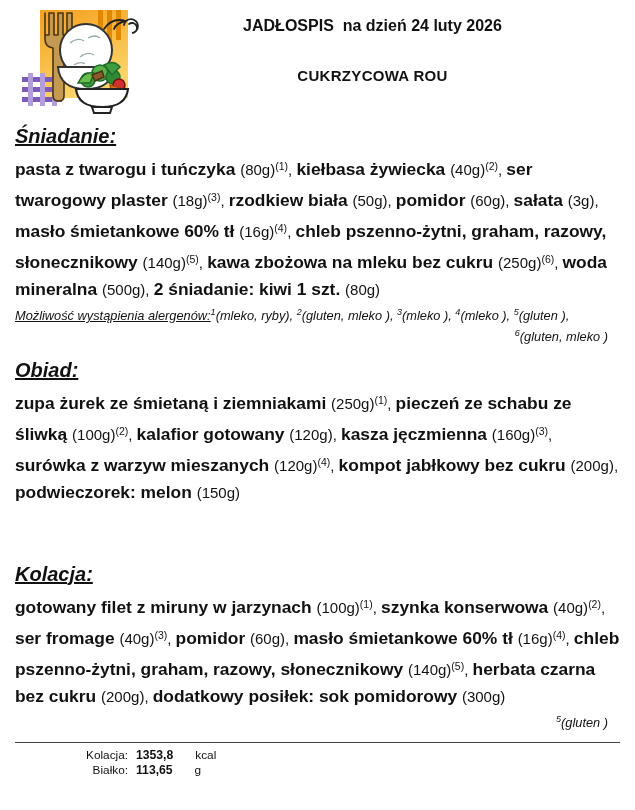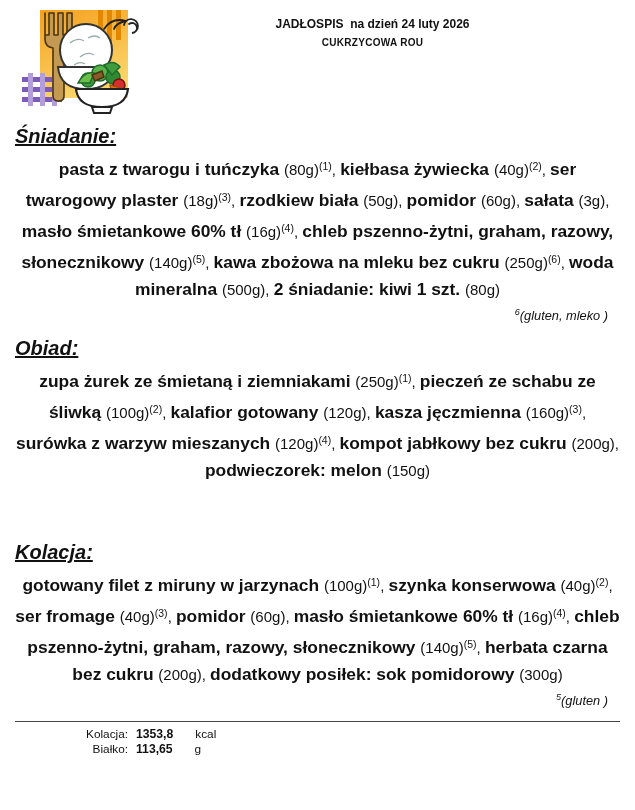--- a/index.html
+++ b/index.html
@@ -10,33 +10,33 @@
   }
   .page{
     position:relative;width:635px;height:810px;
     box-sizing:border-box;overflow:hidden;background:#fff;
   }
 
   
   .header{display:flex;align-items:flex-start;padding-top:5px;}
   .logo{width:122px;height:114px;margin-left:18px;flex:0 0 auto;}
   .titles{flex:1;text-align:center;padding-right:30px;}
-  .doc-title{margin:12px 0 0 0;font-size:12px;font-weight:bold;white-space:pre;}
-  .doc-subtitle{margin:6px 0 0 0;font-size:10px;font-weight:bold;letter-spacing:.3px;}
+  .doc-title{margin:12px 0 0 0;font-size:16px;font-weight:bold;white-space:pre;}
+  .doc-subtitle{margin:32px 0 0 0;font-size:15px;font-weight:bold;letter-spacing:.3px;}
 
   
   .meals{margin:6px 15px 0 15px;}
   .meal-heading{
     margin:4px 0 4px 0;
     font-size:20px;font-weight:bold;font-style:italic;
     text-decoration:underline;
   }
   .meal-items{
     margin:2px 0 0 0;
-    font-size:15px;font-weight:normal;line-height:27px;text-align:center;
+    font-size:15px;font-weight:normal;line-height:27px;
   }
   .meal-items b{font-size:17.4px;font-weight:bold;}
   .meal-items sup{font-size:10.5px;font-weight:normal;position:relative;top:1px;}
   .allergens-line{
     margin:1px 0 0 0;
     font-size:12.8px;font-style:italic;line-height:16px;
   }
   .allergens-line sup{font-size:9px;}
   .allergen-label{text-decoration:underline;}
   .allergen-overflow{text-align:right;padding-right:12px;}
@@ -120,20 +120,23 @@
     <div class="titles">
       <h1 class="doc-title">JADŁOSPIS  na dzień 24 luty 2026</h1>
       <h2 class="doc-subtitle">CUKRZYCOWA ROU</h2>
     </div>
   </div>
 
   <div class="meals">
   <section class="meal meal-0">
     <h3 class="meal-heading">Śniadanie:</h3>
     <p class="meal-items"><b>pasta z twarogu i tuńczyka </b><span>(80g)</span><sup>(1)</sup>, <b>kiełbasa żywiecka </b><span>(40g)</span><sup>(2)</sup>, <b>ser twarogowy plaster </b><span>(18g)</span><sup>(3)</sup>, <b>rzodkiew biała </b><span>(50g)</span>, <b>pomidor </b><span>(60g)</span>, <b>sałata </b><span>(3g)</span>, <b>masło śmietankowe 60% tł </b><span>(16g)</span><sup>(4)</sup>, <b>chleb pszenno-żytni, graham, razowy, słonecznikowy </b><span>(140g)</span><sup>(5)</sup>, <b>kawa zbożowa na mleku bez cukru </b><span>(250g)</span><sup>(6)</sup>, <b>woda mineralna </b><span>(500g)</span>, <b>2 śniadanie: kiwi 1 szt. </b><span>(80g)</span></p>
+    <p class="allergens-line">
+      <span class="allergen-label">Możliwość wystąpienia alergenów:</span><span class="allergen-entries"><sup>1</sup>(mleko, ryby), <sup>2</sup>(gluten,  mleko ), <sup>3</sup>(mleko ), <sup>4</sup>(mleko ), <sup>5</sup>(gluten  ),</span>
+    </p>
     <p class="allergens-line allergen-overflow"><sup>6</sup>(gluten, mleko )</p>
   </section>
 
   <section class="meal meal-1">
     <h3 class="meal-heading">Obiad:</h3>
     <p class="meal-items"><b>zupa żurek ze śmietaną i ziemniakami </b><span>(250g)</span><sup>(1)</sup>, <b>pieczeń ze schabu ze śliwką </b><span>(100g)</span><sup>(2)</sup>, <b>kalafior gotowany </b><span>(120g)</span>, <b>kasza jęczmienna </b><span>(160g)</span><sup>(3)</sup>, <b>surówka z warzyw mieszanych </b><span>(120g)</span><sup>(4)</sup>, <b>kompot jabłkowy bez cukru </b><span>(200g)</span>, <b>podwieczorek: melon </b><span>(150g)</span></p>
 
   </section>
 
   <section class="meal meal-2">

